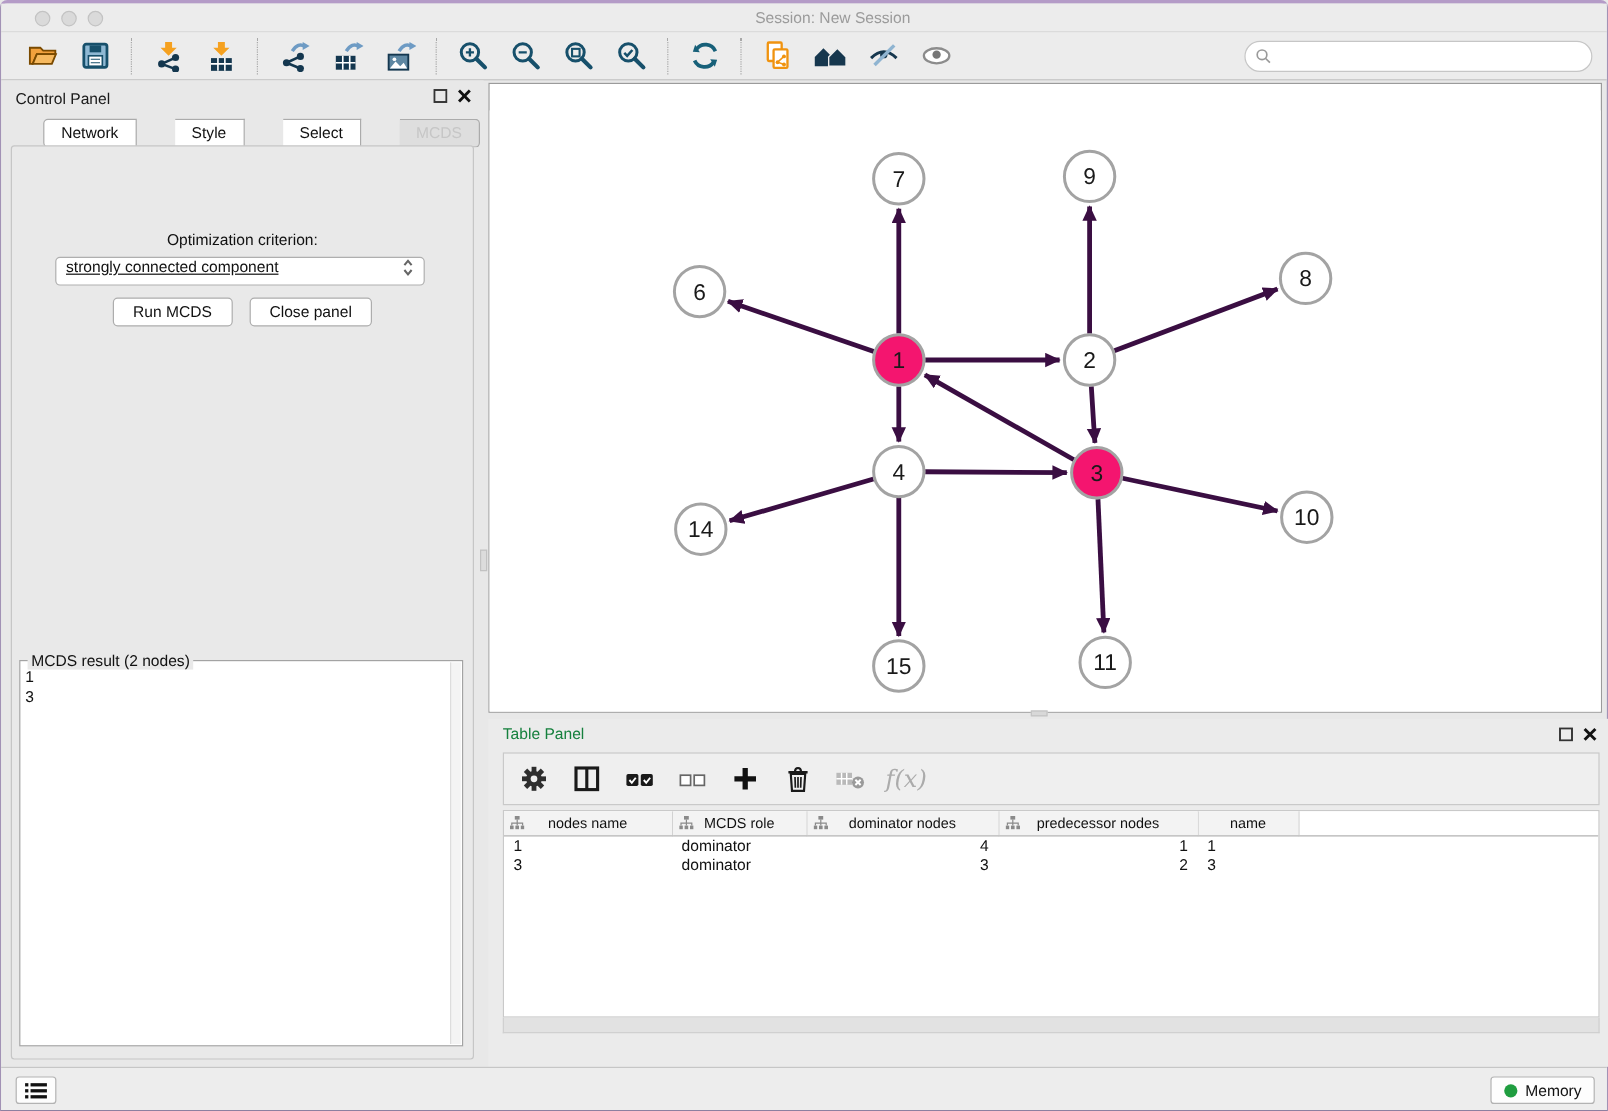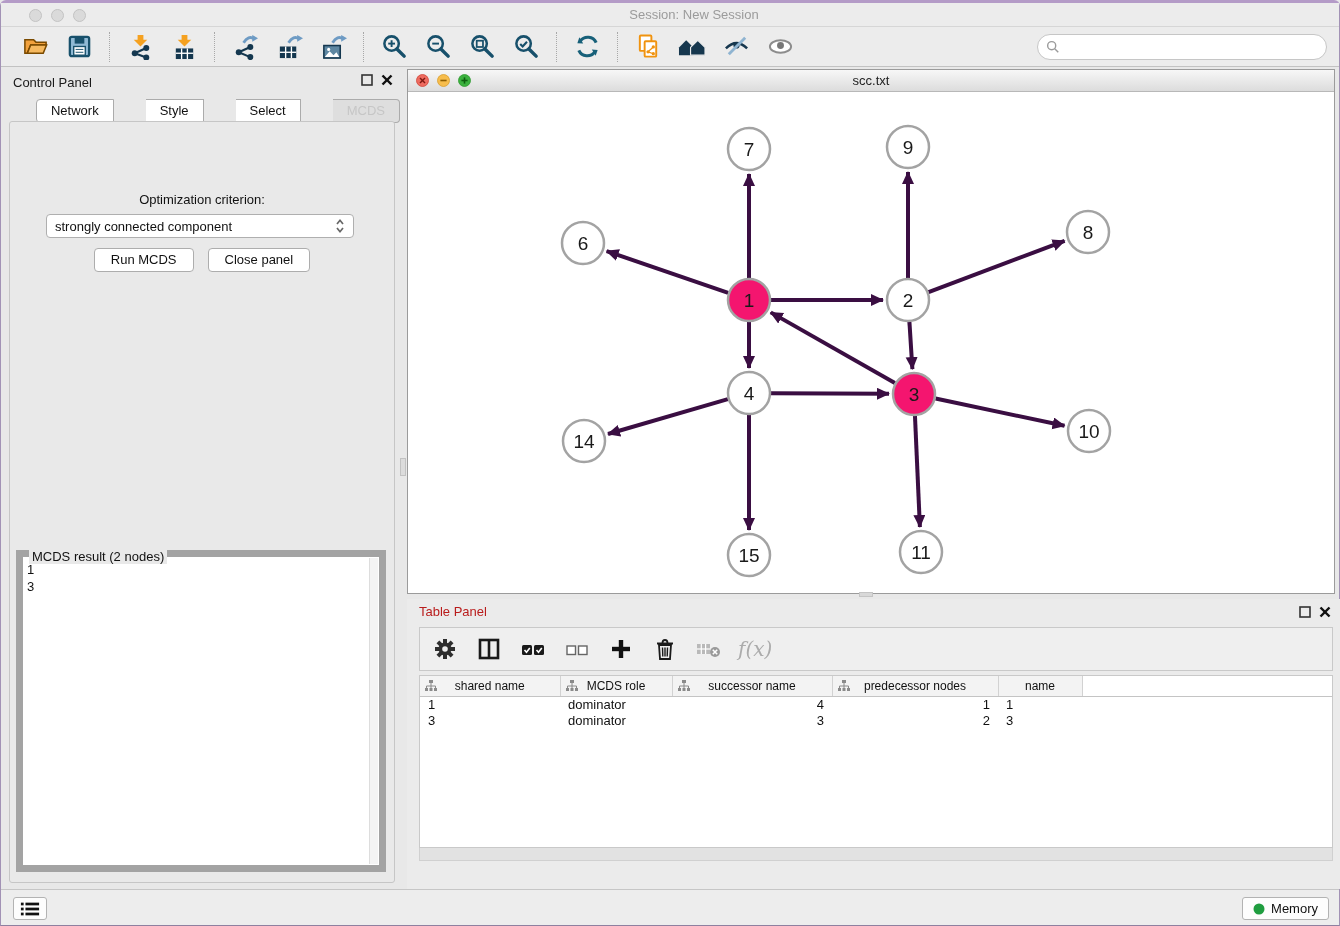--- a/index.html
+++ b/index.html
@@ -24,39 +24,39 @@
   .control-panel { position:absolute; left:0; top:64px; width:402px; bottom:36px; background:#E8E8E8; }
   .cp-header { position:absolute; left:12px; top:8px; font-size:13px; color:#1A1A1A; }
   .panel-btns { position:absolute; right:10px; top:7px; display:flex; gap:8px; align-items:center; }
   .cp-tabs { position:absolute; left:0; right:0; top:32px; display:flex; justify-content:center; }
   .seg { border:1px solid #ABABAB; border-left:none; background:#fff; font-size:13px; padding:3px 14px 4px; color:#111;margin-left:32px; }
   .seg.first { border-left:1px solid #ABABAB; border-radius:4px 0 0 4px; }
   .seg.last { border-radius:0 4px 4px 0; }
   .seg.selected { background:#DEDEDE; color:#C6C6C6; }
   .cp-body { position:absolute; left:8px; right:8px; top:54px; bottom:6px; background:#E9E9E9; border:1px solid #C6C6C6; border-radius:3px; }
   .opt-label { position:absolute; left:0; right:0; top:70px; text-align:center; font-size:13px; color:#111; }
-  .criterion { position:absolute; left:36px; right:40px; top:92px; height:24px; background:#fff; border:1px solid #AFAFAF; border-radius:4px; display:flex; align-items:center; padding:0 8px; font-size:13px; color:#111; }
+  .criterion { position:absolute; left:36px; right:40px; top:92px; height:24px; background:#fff; border:1px solid #AFAFAF; border-radius:4px; display:flex; align-items:flex-start; padding:0 8px; font-size:13px; color:#111;text-decoration:underline; }
   .criterion .stepper { margin-left:auto; }
   .cp-buttons { position:absolute; left:0; right:0; top:126px; display:flex; justify-content:center; gap:14px; }
   .mac-btn { background:#fff; border:1px solid #ADADAD; border-radius:4px; font-size:13px; padding:3px 16px 4px; color:#111; font-family:"Liberation Sans",sans-serif; }
-  .result-box { position:absolute; left:6px; right:8px; top:428px; bottom:10px; border:7px solid #a3a3a3; background:#fff;padding-left:16px; }
+  .result-box { position:absolute; left:6px; right:8px; top:428px; bottom:10px; border:1px solid #a3a3a3; background:#fff;padding-left:16px; }
   .result-box .legend { position:absolute; left:6px; top:-8px; background:#E9E9E9; font-size:13px; color:#111; padding:0 3px; }
   .result-lines { position:absolute; left:4px; top:4px; right:12px; bottom:2px; font-size:13px; color:#111; line-height:17px; }
   .result-scroll { position:absolute; right:1px; top:1px; bottom:1px; width:9px; background:#F4F4F4; border-left:1px solid #DDD; }
 
   
   .net-window { position:absolute; left:406px; top:66px; width:928px; height:525px; border:1px solid #9B9B9B; background:#fff; }
   .nw-titlebar { position:absolute; left:0; right:0; top:0; height:22px; background:linear-gradient(#F7F7F7,#DCDCDC); border-bottom:1px solid #B8B8B8; }
   .nw-title { position:absolute; left:0; right:0; top:3px; text-align:center; font-size:13px; color:#222; }
   .lights { position:absolute; left:8px; top:4px; display:flex; gap:8px; }
   .nw-canvas { position:absolute; left:0; right:0; top:22px; bottom:0; background:#fff; }
 
   
   .table-panel { position:absolute; left:406px; top:596px; width:934px; height:290px; background:#EBEBEB; }
-  .tp-header { position:absolute; left:12px; top:5px; font-size:13px; color:#b91c1c; }
+  .tp-header { position:absolute; left:12px; top:5px; font-size:13px; color:#15803d; }
   .tp-toolbar { position:absolute; left:12px; right:8px; top:28px; height:44px; background:#EFEFEF; border:1px solid #C9C9C9; display:flex; align-items:center; padding-left:10px; gap:14px; }
   .tp-toolbar .tb-icon { margin:0; }
   .table-box { position:absolute; left:12px; right:8px; top:76px; height:173px; background:#fff; border:1px solid #C9C9C9; overflow:hidden; }
   table.data { border-collapse:collapse; table-layout:fixed; width:100%; }
   table.data th { height:20px; background:#F3F3F3; border-right:1px solid #D2D2D2; border-bottom:1px solid #C4C4C4; font-weight:normal; font-size:12px; color:#111; position:relative; }
   table.data th .hicon { position:absolute; left:5px; top:4px; }
   table.data th.no-border-right { border-right:none; }
   table.data td { font-size:13px; color:#111; height:16px; padding:0 8px; white-space:nowrap; }
   td.num { text-align:right; padding-right:12px; }
   .gray-strip { position:absolute; left:12px; right:8px; top:249px; height:13px; background:#E2E2E2; border:1px solid #D0D0D0; border-top:none; }
@@ -267,39 +267,20 @@
           <div>3</div>
         </div>
         <div class="result-scroll"></div>
       </div>
     </div>
   </div>
 
   <div class="splitter-v"></div>
 
   <div class="net-window">
-    <div class="nw-titlebar">
-      <div class="lights">
-        <svg width="13" height="13" viewBox="0 0 13 13">
-          <circle cx="6.5" cy="6.5" r="6" fill="#EE6B60" stroke="#D04437" stroke-width="0.8"></circle>
-          <line x1="4" y1="4" x2="9" y2="9" stroke="#7E1810" stroke-width="1.4"></line>
-          <line x1="9" y1="4" x2="4" y2="9" stroke="#7E1810" stroke-width="1.4"></line>
-        </svg>
-        <svg width="13" height="13" viewBox="0 0 13 13">
-          <circle cx="6.5" cy="6.5" r="6" fill="#F7BD4C" stroke="#D89E2E" stroke-width="0.8"></circle>
-          <line x1="3.4" y1="6.5" x2="9.6" y2="6.5" stroke="#8E5E00" stroke-width="1.6"></line>
-        </svg>
-        <svg width="13" height="13" viewBox="0 0 13 13">
-          <circle cx="6.5" cy="6.5" r="6" fill="#3BB13E" stroke="#2E9930" stroke-width="0.8"></circle>
-          <line x1="3.4" y1="6.5" x2="9.6" y2="6.5" stroke="#0E5E10" stroke-width="1.6"></line>
-          <line x1="6.5" y1="3.4" x2="6.5" y2="9.6" stroke="#0E5E10" stroke-width="1.6"></line>
-        </svg>
-      </div>
-      <div class="nw-title">scc.txt</div>
-    </div>
     <div class="nw-canvas">
       <svg id="graph-svg" width="924" height="501" viewBox="0 0 924 501">
         <defs>
           <marker id="arrowhead" markerUnits="userSpaceOnUse" markerWidth="16" markerHeight="14" refX="12" refY="6" orient="auto">
             <path d="M0,0 L13,6 L0,12 z" fill="#3A0E42"></path>
           </marker>
         </defs>
       <line x1="341" y1="186" x2="341" y2="82" stroke="#3A0E42" stroke-width="4" marker-end="url(#arrowhead)"></line>
           <line x1="320.1924875913935" y1="200.85525176330984" x2="198.64490046432553" y2="159.11903208714793" stroke="#3A0E42" stroke-width="4" marker-end="url(#arrowhead)"></line>
           <line x1="363" y1="208" x2="475" y2="208" stroke="#3A0E42" stroke-width="4" marker-end="url(#arrowhead)"></line>
@@ -455,21 +436,21 @@
             <th>
               <svg class="hicon" width="12" height="12" viewBox="0 0 12 12">
                   <g fill="#8A8A8A">
                     <rect x="4" y="0" width="4" height="3"></rect>
                     <rect x="0" y="8" width="3" height="3"></rect>
                     <rect x="4.5" y="8" width="3" height="3"></rect>
                     <rect x="9" y="8" width="3" height="3"></rect>
                   </g>
                   <path d="M6 3 v3 M1.5 8 v-2 h9 v2 M6 6 v2" stroke="#8A8A8A" fill="none"></path>
                 </svg>
-              <span>shared name</span>
+              <span>nodes name</span>
             </th>
             <th>
               <svg class="hicon" width="12" height="12" viewBox="0 0 12 12">
                   <g fill="#8A8A8A">
                     <rect x="4" y="0" width="4" height="3"></rect>
                     <rect x="0" y="8" width="3" height="3"></rect>
                     <rect x="4.5" y="8" width="3" height="3"></rect>
                     <rect x="9" y="8" width="3" height="3"></rect>
                   </g>
                   <path d="M6 3 v3 M1.5 8 v-2 h9 v2 M6 6 v2" stroke="#8A8A8A" fill="none"></path>
@@ -479,21 +460,21 @@
             <th>
               <svg class="hicon" width="12" height="12" viewBox="0 0 12 12">
                   <g fill="#8A8A8A">
                     <rect x="4" y="0" width="4" height="3"></rect>
                     <rect x="0" y="8" width="3" height="3"></rect>
                     <rect x="4.5" y="8" width="3" height="3"></rect>
                     <rect x="9" y="8" width="3" height="3"></rect>
                   </g>
                   <path d="M6 3 v3 M1.5 8 v-2 h9 v2 M6 6 v2" stroke="#8A8A8A" fill="none"></path>
                 </svg>
-              <span>successor name</span>
+              <span>dominator nodes</span>
             </th>
             <th>
               <svg class="hicon" width="12" height="12" viewBox="0 0 12 12">
                   <g fill="#8A8A8A">
                     <rect x="4" y="0" width="4" height="3"></rect>
                     <rect x="0" y="8" width="3" height="3"></rect>
                     <rect x="4.5" y="8" width="3" height="3"></rect>
                     <rect x="9" y="8" width="3" height="3"></rect>
                   </g>
                   <path d="M6 3 v3 M1.5 8 v-2 h9 v2 M6 6 v2" stroke="#8A8A8A" fill="none"></path>

